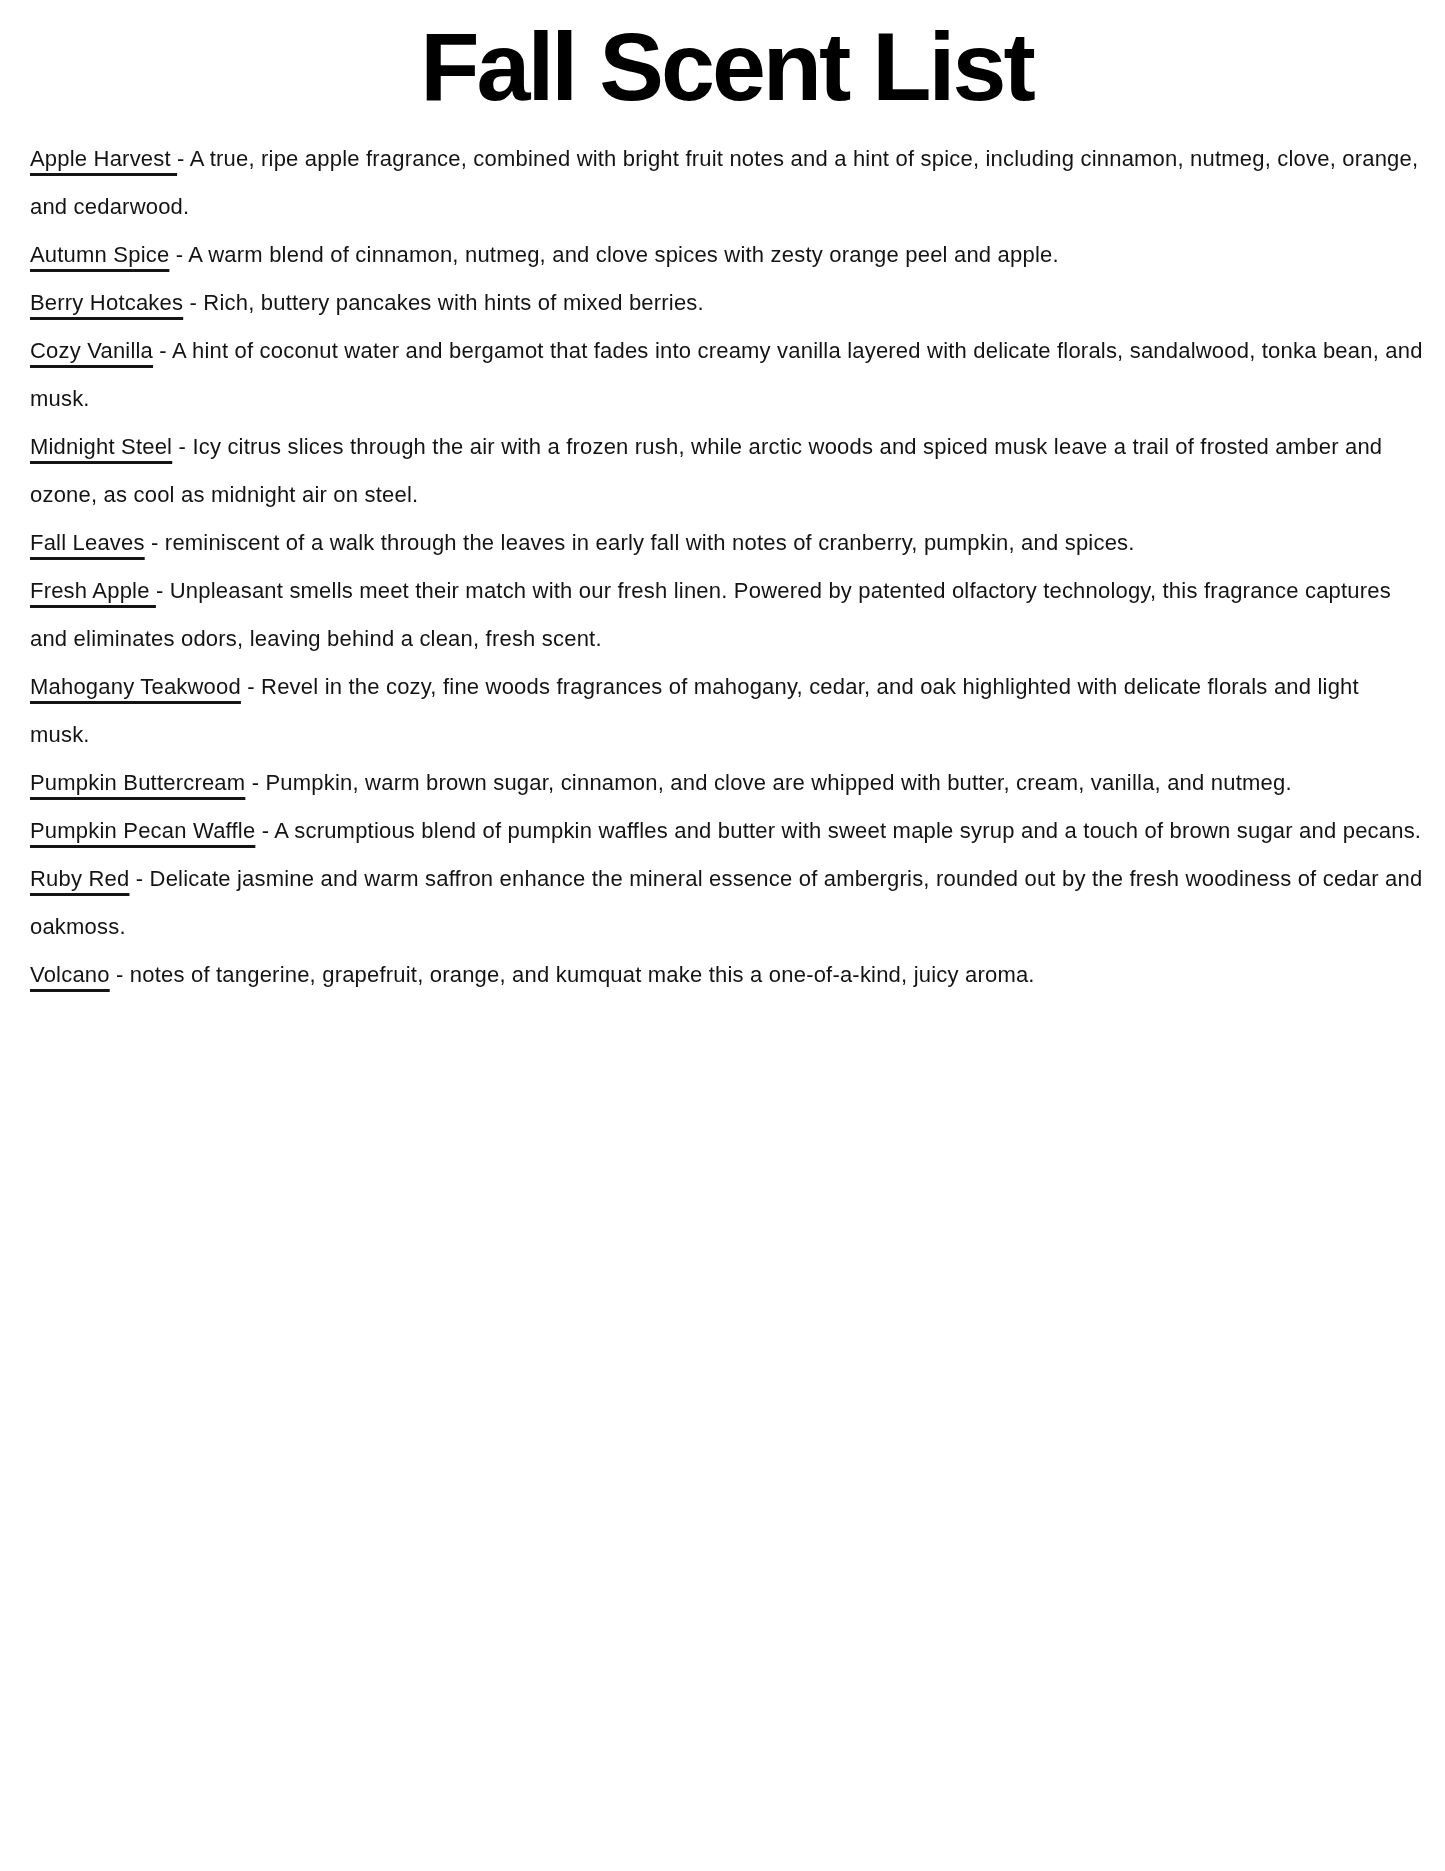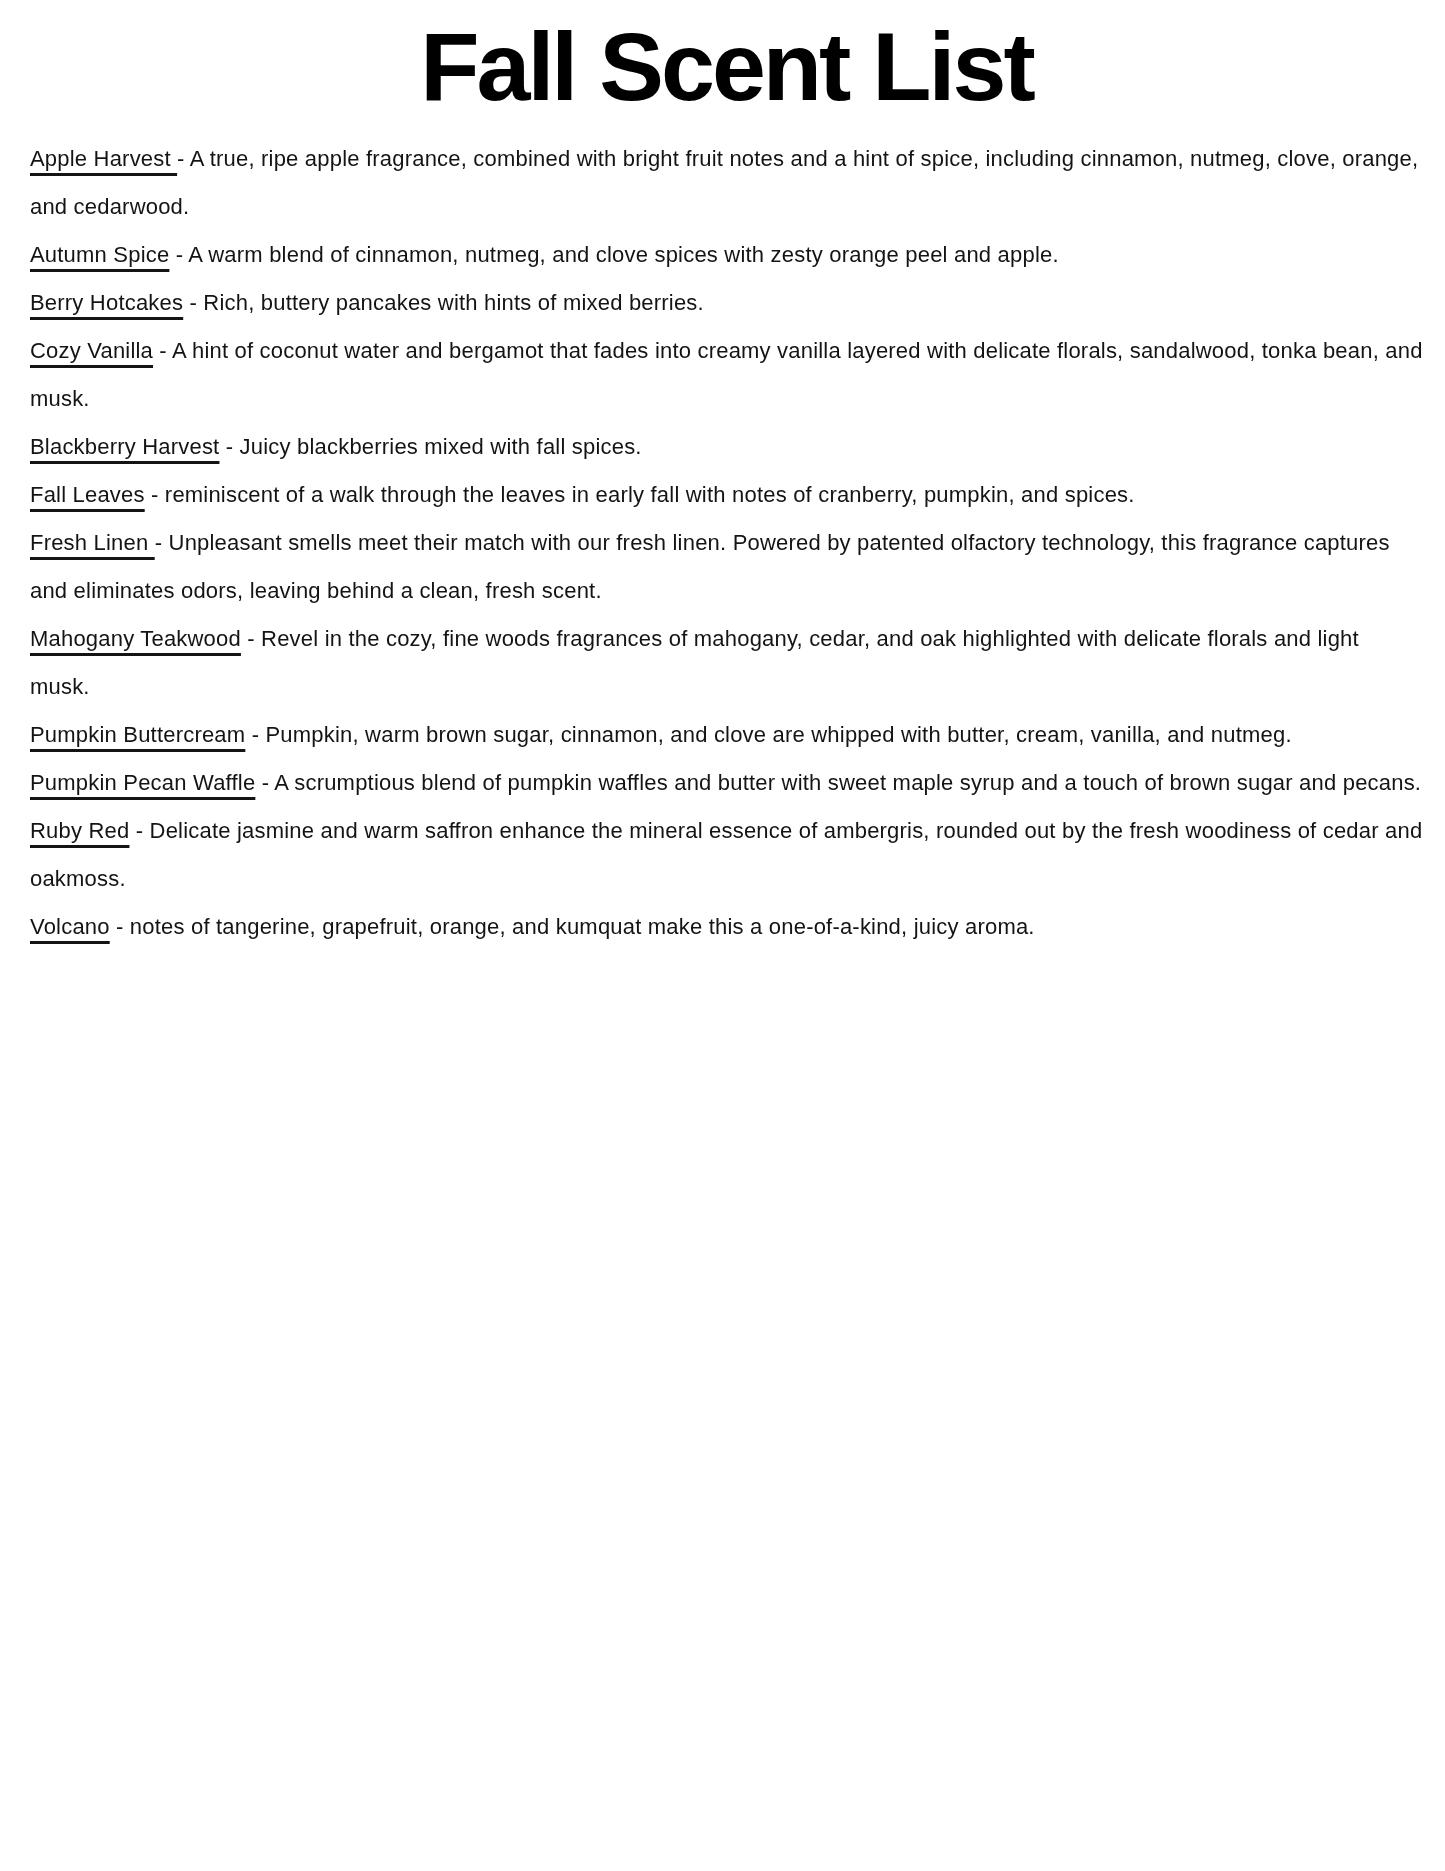--- a/index.html
+++ b/index.html
@@ -50,22 +50,22 @@
 <body>
 
 <div class="page">
   <h1 class="page-title">Fall Scent List</h1>
 
   <div class="scent-list">
     <p class="scent"><span class="scent-name">Apple Harvest </span><span>- </span><span>A true, ripe apple fragrance, combined with bright fruit notes and a hint of spice, including cinnamon, nutmeg, clove, orange, and cedarwood.</span></p>
     <p class="scent"><span class="scent-name">Autumn Spice</span><span> - </span><span>A warm blend of cinnamon, nutmeg, and clove spices with zesty orange peel and apple.</span></p>
     <p class="scent"><span class="scent-name">Berry Hotcakes</span><span> - </span><span>Rich, buttery pancakes with hints of mixed berries.</span></p>
     <p class="scent"><span class="scent-name">Cozy Vanilla</span><span> - </span><span>A hint of coconut water and bergamot that fades into creamy vanilla layered with delicate florals, sandalwood, tonka bean, and musk.</span></p>
-    <p class="scent"><span class="scent-name">Blackberry Harvest</span><span> - </span><span>Juicy blackberries mixed with fall spices.</span></p>
+    <p class="scent"><span class="scent-name">Midnight Steel</span><span> - </span><span>Icy citrus slices through the air with a frozen rush, while arctic woods and spiced musk leave a trail of frosted amber and ozone, as cool as midnight air on steel.</span></p>
     <p class="scent"><span class="scent-name">Fall Leaves</span><span> - </span><span>reminiscent of a walk through the leaves in early fall with notes of cranberry, pumpkin, and spices.</span></p>
-    <p class="scent"><span class="scent-name">Fresh Linen </span><span>- </span><span>Unpleasant smells meet their match with our fresh linen. Powered by patented olfactory technology, this fragrance captures and eliminates odors, leaving behind a clean, fresh scent.</span></p>
+    <p class="scent"><span class="scent-name">Fresh Apple </span><span>- </span><span>Unpleasant smells meet their match with our fresh linen. Powered by patented olfactory technology, this fragrance captures and eliminates odors, leaving behind a clean, fresh scent.</span></p>
     <p class="scent"><span class="scent-name">Mahogany Teakwood</span><span> - </span><span>Revel in the cozy, fine woods fragrances of mahogany, cedar, and oak highlighted with delicate florals and light musk.</span></p>
     <p class="scent"><span class="scent-name">Pumpkin Buttercream</span><span> - </span><span>Pumpkin, warm brown sugar, cinnamon, and clove are whipped with butter, cream, vanilla, and nutmeg.</span></p>
     <p class="scent"><span class="scent-name">Pumpkin Pecan Waffle</span><span> - </span><span>A scrumptious blend of pumpkin waffles and butter with sweet maple syrup and a touch of brown sugar and pecans.</span></p>
     <p class="scent"><span class="scent-name">Ruby Red</span><span> - </span><span>Delicate jasmine and warm saffron enhance the mineral essence of ambergris, rounded out by the fresh woodiness of cedar and oakmoss.</span></p>
     <p class="scent"><span class="scent-name">Volcano</span><span> - </span><span>notes of tangerine, grapefruit, orange, and kumquat make this a one-of-a-kind, juicy aroma.</span></p>
   </div>
 </div>
 
 </body></html>

